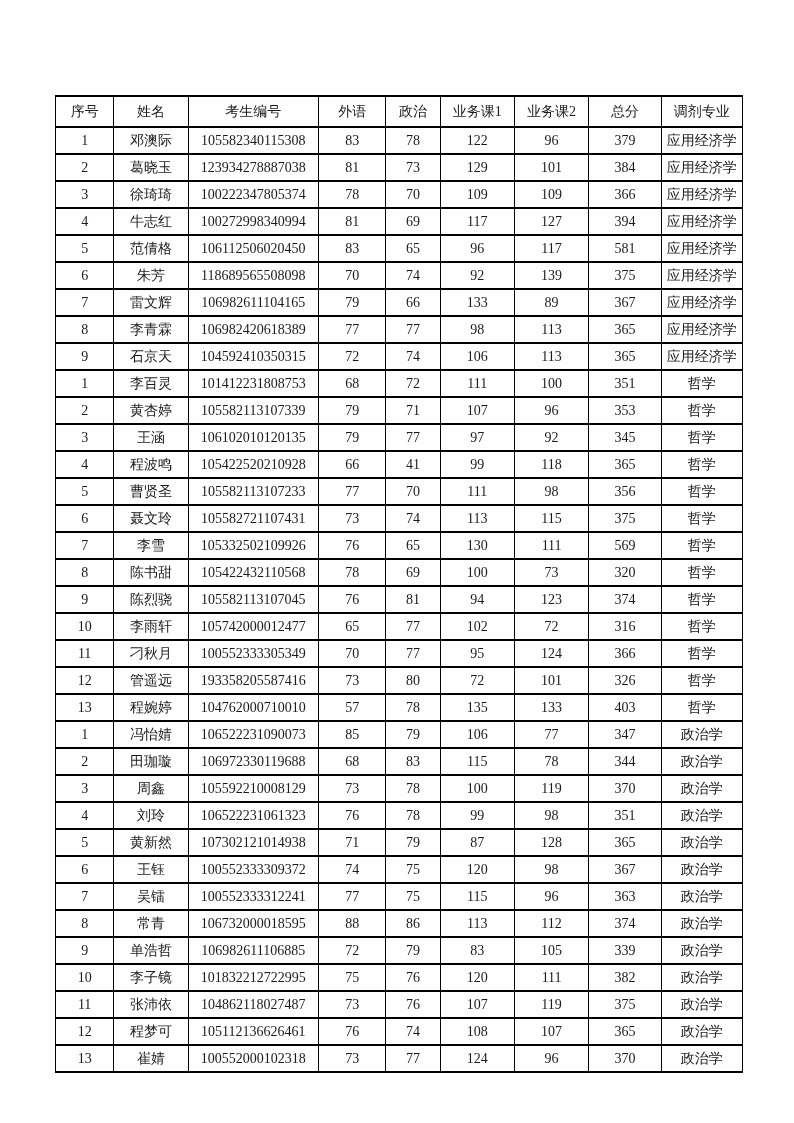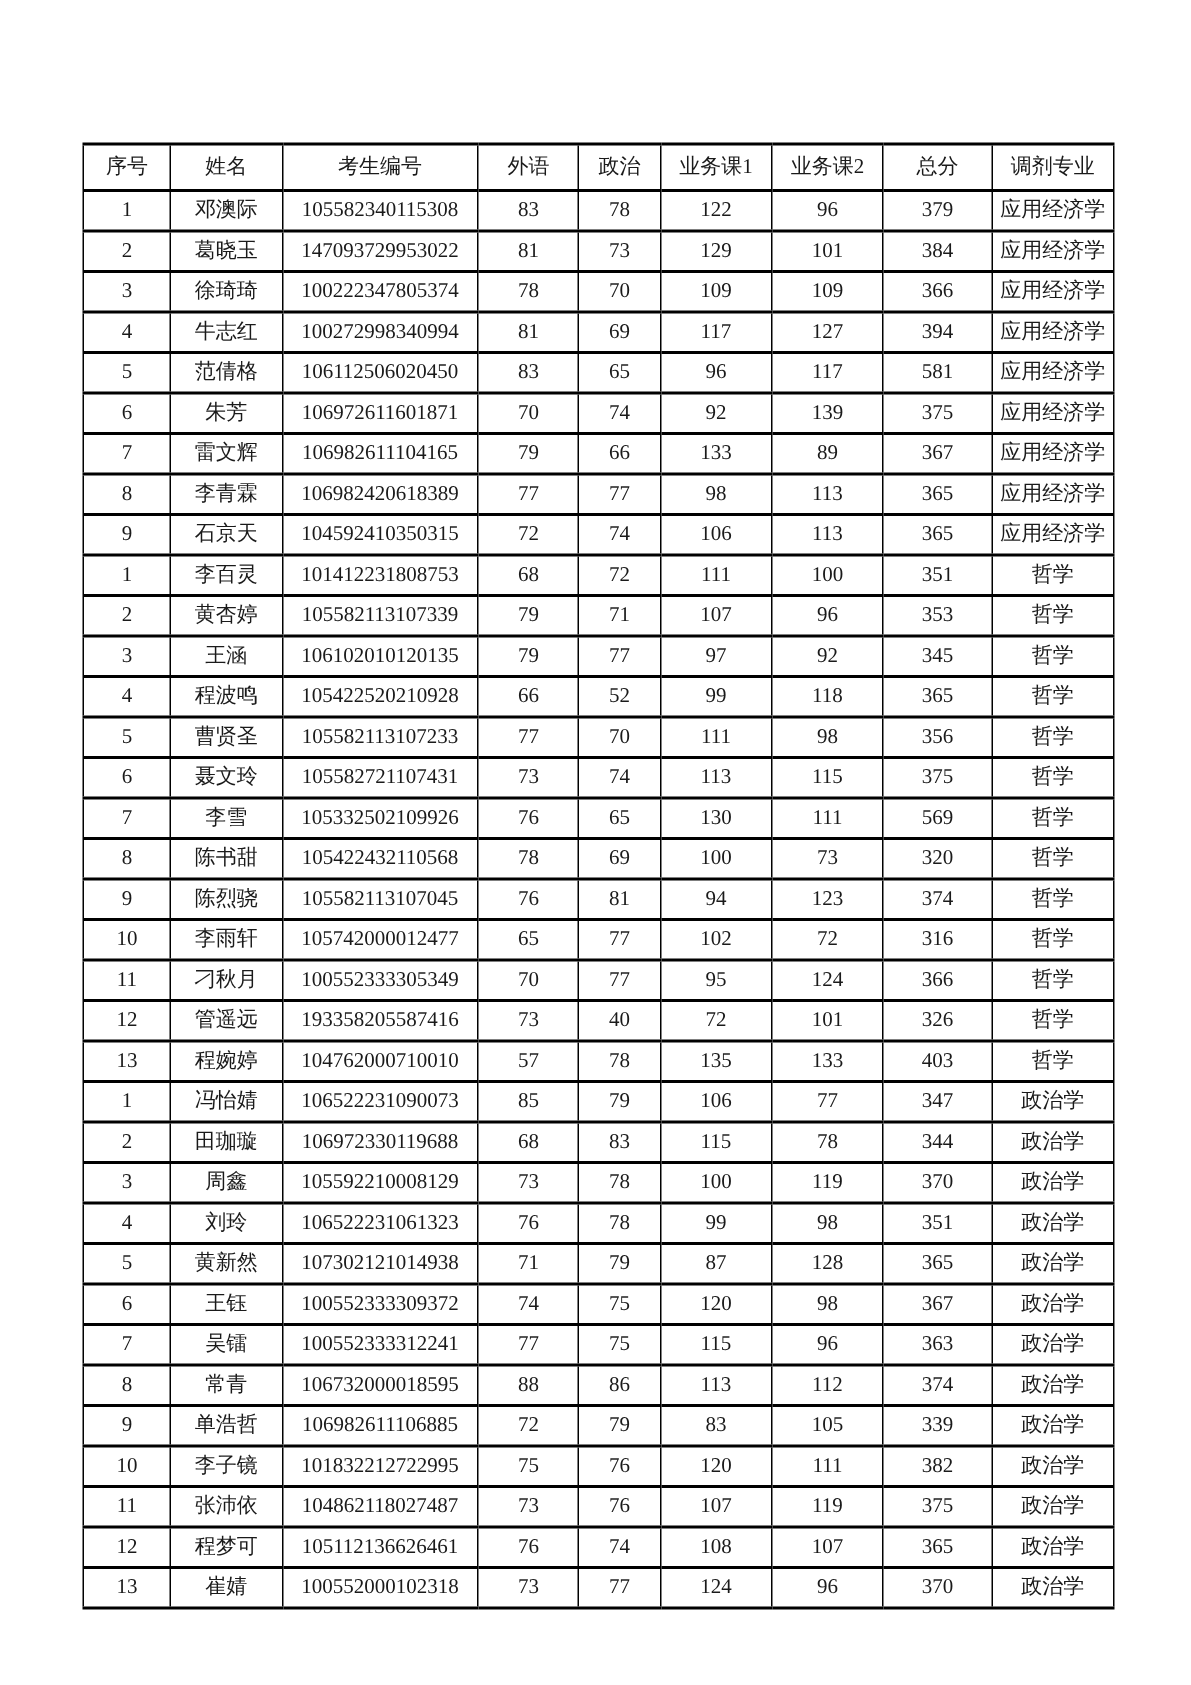--- a/index.html
+++ b/index.html
@@ -90,21 +90,21 @@
           <td>83</td>
           <td>78</td>
           <td>122</td>
           <td>96</td>
           <td>379</td>
           <td>应用经济学</td>
         </tr>
         <tr>
           <td>2</td>
           <td>葛晓玉</td>
-          <td>147093729953022</td>
+          <td>123934278887038</td>
           <td>81</td>
           <td>73</td>
           <td>129</td>
           <td>101</td>
           <td>384</td>
           <td>应用经济学</td>
         </tr>
         <tr>
           <td>3</td>
           <td>徐琦琦</td>
@@ -134,21 +134,21 @@
           <td>83</td>
           <td>65</td>
           <td>96</td>
           <td>117</td>
           <td>581</td>
           <td>应用经济学</td>
         </tr>
         <tr>
           <td>6</td>
           <td>朱芳</td>
-          <td>106972611601871</td>
+          <td>118689565508098</td>
           <td>70</td>
           <td>74</td>
           <td>92</td>
           <td>139</td>
           <td>375</td>
           <td>应用经济学</td>
         </tr>
         <tr>
           <td>7</td>
           <td>雷文辉</td>
@@ -213,21 +213,21 @@
           <td>97</td>
           <td>92</td>
           <td>345</td>
           <td>哲学</td>
         </tr>
         <tr>
           <td>4</td>
           <td>程波鸣</td>
           <td>105422520210928</td>
           <td>66</td>
-          <td>52</td>
+          <td>41</td>
           <td>99</td>
           <td>118</td>
           <td>365</td>
           <td>哲学</td>
         </tr>
         <tr>
           <td>5</td>
           <td>曹贤圣</td>
           <td>105582113107233</td>
           <td>77</td>
@@ -301,21 +301,21 @@
           <td>95</td>
           <td>124</td>
           <td>366</td>
           <td>哲学</td>
         </tr>
         <tr>
           <td>12</td>
           <td>管遥远</td>
           <td>193358205587416</td>
           <td>73</td>
-          <td>40</td>
+          <td>80</td>
           <td>72</td>
           <td>101</td>
           <td>326</td>
           <td>哲学</td>
         </tr>
         <tr>
           <td>13</td>
           <td>程婉婷</td>
           <td>104762000710010</td>
           <td>57</td>

